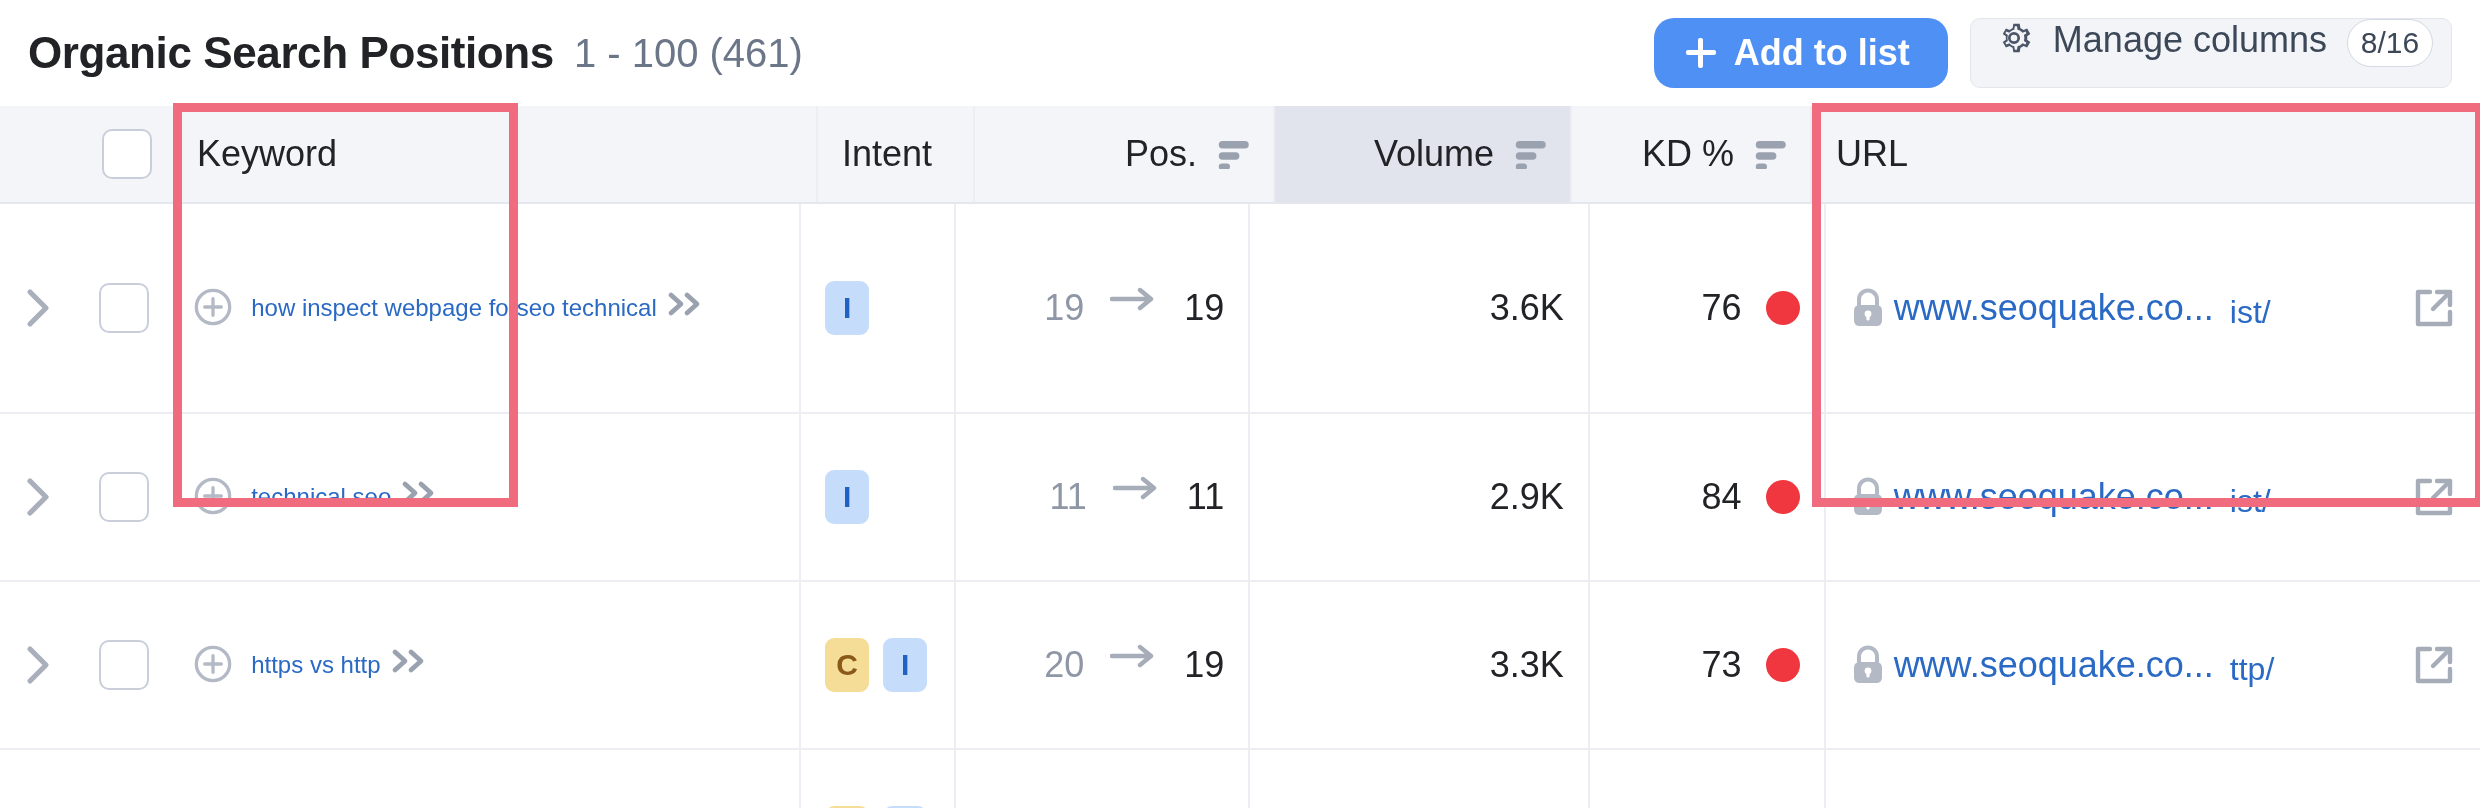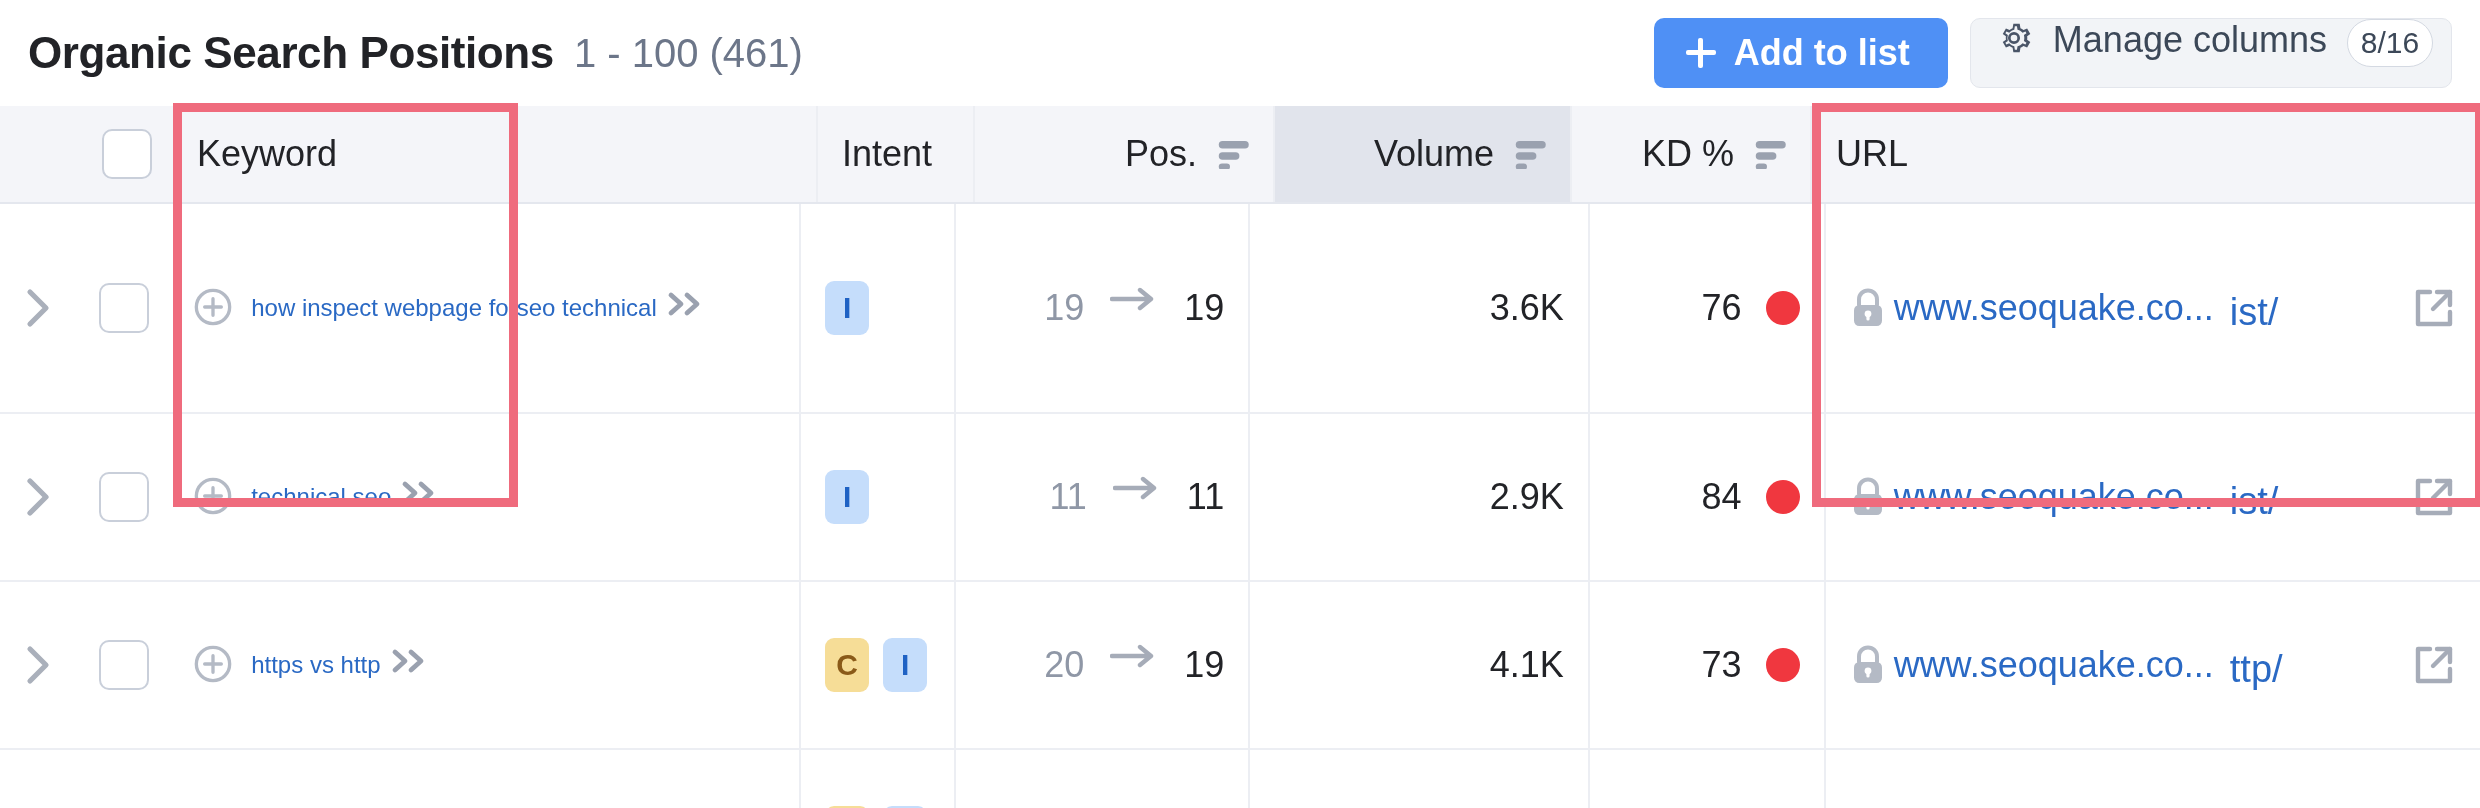--- a/index.html
+++ b/index.html
@@ -22,21 +22,21 @@
   }
   .page-range {
     font-size: 40px; font-weight: 400; color: #6c7689;
     margin-left: 20px; white-space: nowrap;
   }
   .toolbar-spacer { flex: 1 1 auto; }
 
   .btn-add {
     display: flex; align-items: center; gap: 18px;
     height: 70px; padding: 0 38px 0 32px;
-    background: #4f90f5; border: none; border-radius: 10px;
+    background: #4f90f5; border: none; border-radius: 20px;
     color: #ffffff; font-size: 36px; font-weight: 700;
     font-family: "Liberation Sans", sans-serif;
     white-space: nowrap; cursor: pointer;
   }
   .plus-glyph {
     position: relative; width: 30px; height: 30px; flex: 0 0 30px;
   }
   .plus-glyph::before, .plus-glyph::after {
     content: ""; position: absolute; background: #ffffff; border-radius: 2px;
   }
@@ -120,21 +120,21 @@
   .num { font-size: 36px; color: #222327; }
 
   
   .kd-wrap { display: flex; align-items: center; gap: 24px; }
   .kd-dot { width: 34px; height: 34px; border-radius: 50%; flex: 0 0 34px; }
 
   
   .url-wrap { display: flex; align-items: center; gap: 8px; width: 100%; }
   .lock-icon { width: 36px; height: 42px; flex: 0 0 36px; display: block; }
   .url-main { font-size: 36px; color: #2a69c4; white-space: nowrap; cursor: pointer; }
-  .url-tail { font-size: 38px; color: #2a69c4; white-space: nowrap; margin-left: 8px; cursor: pointer; margin-top: 8px; }
+  .url-tail { font-size: 32px; color: #2a69c4; white-space: nowrap; margin-left: 8px; cursor: pointer; margin-top: 8px; }
   .url-spacer { flex: 1 1 auto; }
   .ext-icon { width: 44px; height: 44px; flex: 0 0 44px; display: block; cursor: pointer; }
 
   
   .hl {
     position: absolute; border: 9px solid #ef6b7d;
     pointer-events: none; z-index: 20;
   }
   #hl-keyword { left: 173px; top: 103px; width: 345px; height: 404px; }
   #hl-url     { left: 1812px; top: 103px; width: 672px; height: 404px; }
@@ -361,21 +361,21 @@
         <div class="cell c-pos">
           <span class="pos-wrap">
             <span class="pos-old">20</span>
             <svg class="arrow-icon" viewBox="0 0 24 12">
               <path d="M1 6 H20 M15 1.5 L20.5 6 L15 10.5" stroke="#a6acb8" stroke-width="2.2" fill="none" stroke-linecap="round" stroke-linejoin="round"></path>
             </svg>
             <span class="pos-new">19</span>
           </span>
         </div>
         <div class="cell c-volume">
-          <span class="num">4.1K</span>
+          <span class="num">3.3K</span>
         </div>
         <div class="cell c-kd">
           <span class="kd-wrap">
             <span class="num">73</span>
             <span class="kd-dot" style="background:#f0373f"></span>
           </span>
         </div>
         <div class="cell c-url">
           <span class="url-wrap">
             <svg class="lock-icon" viewBox="0 0 18 21">

